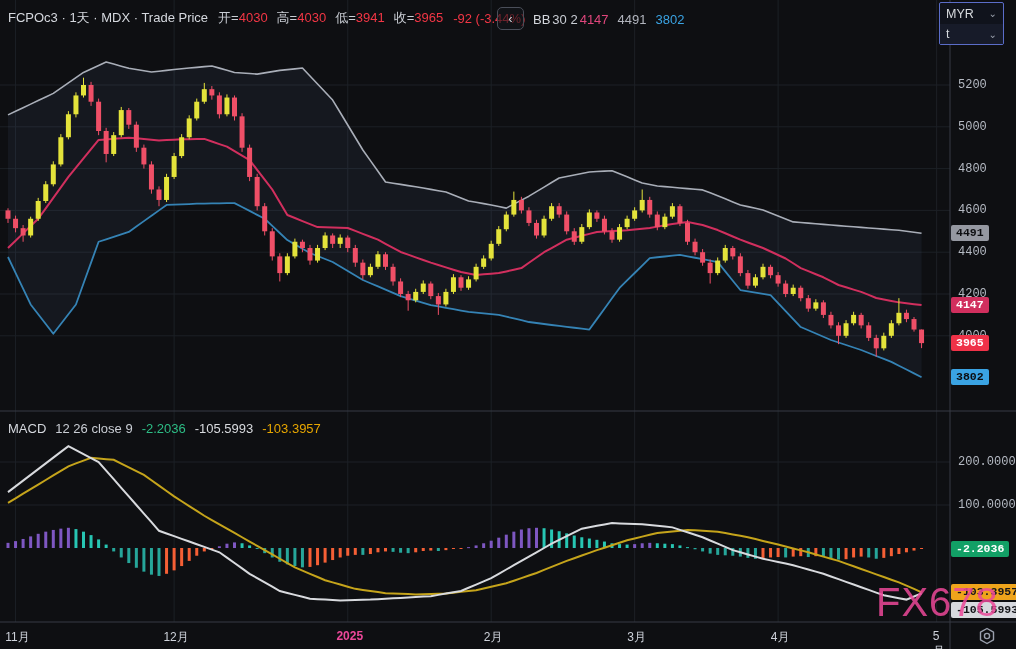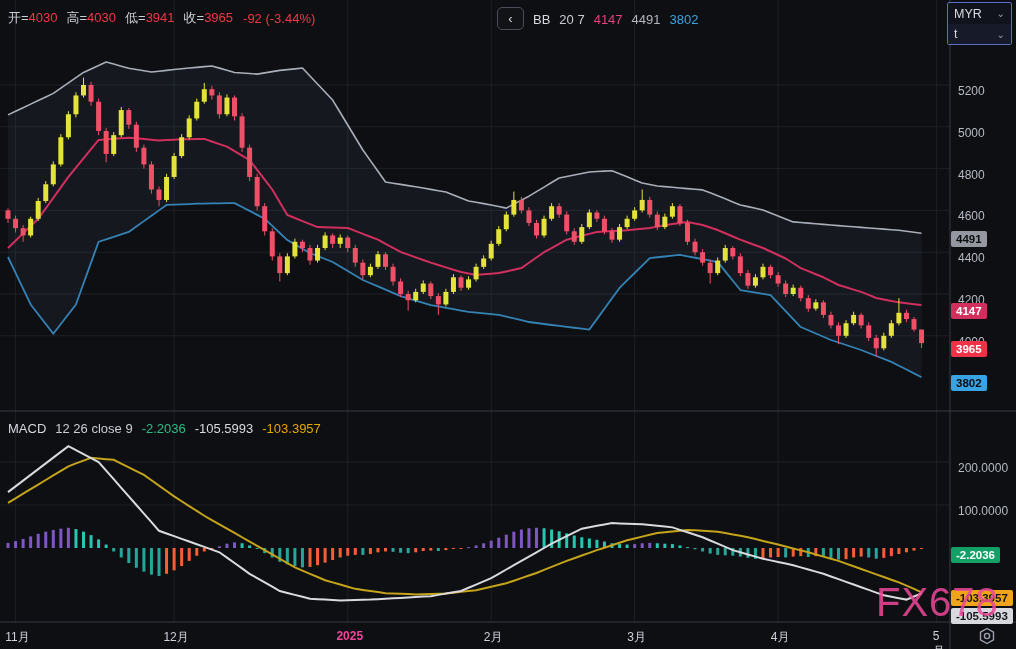--- a/index.html
+++ b/index.html
@@ -11,34 +11,34 @@
   .toolbar { position:absolute; left:8px; top:9px; display:flex; align-items:center; gap:10px;
              font-size:13px; color:#d5d8de; z-index:15; white-space:nowrap; }
   .ohlc-group { display:flex; gap:9px; }
   .ohlc-item .lab { color:#c9cdd4; }
   .ohlc-item .val { color:#f23645; }
   .change { color:#f23645; }
 
   .collapse-btn { position:absolute; left:497px; top:7px; width:27px; height:23px; z-index:15;
                   border:1px solid #4a4e59; border-radius:5px; background:rgba(20,22,27,.6);
                   color:#d5d8de; font-size:13px; display:flex; align-items:center; justify-content:center; cursor:pointer; }
-  .bb-legend { position:absolute; left:533px; top:12px; display:flex; gap:9px; font-size:13px;
+  .bb-legend { position:absolute; left:533px; top:12px; display:flex; gap:2px; font-size:13px;
                color:#d5d8de; z-index:15; white-space:nowrap; }
   .macd-legend { position:absolute; left:8px; top:421px; display:flex; gap:9px; font-size:13px;
                  color:#d5d8de; z-index:15; white-space:nowrap;text-align:right; }
   .param { color:#c9cdd4; }
 
-  .axis-col { position:absolute; left:950px; top:6px; width:66px; height:517px; z-index:10; }
+  .axis-col { position:absolute; left:950px; top:0; width:66px; height:517px; z-index:10;font-family:Liberation Mono, monospace; }
   .axis-label { position:absolute; left:8px; font-size:12px; color:#b5bac3; }
   .badge { position:absolute; left:1px; font-size:11.5px; font-weight:700; padding:1px 5px;
            border-radius:2px; line-height:14px; }
   .time-label { position:absolute; top:629px; font-size:12px; color:#ced2da; transform:translateX(-50%); z-index:12; }
   .time-label.year { font-weight:700; color:#ec4899; }
 
-  .cur-box { position:absolute; right:4px; top:2px; width:65px; height:43px; border:1px solid #5b6dc9;
+  .cur-box { position:absolute; right:12px; top:2px; width:65px; height:43px; border:1px solid #5b6dc9;
              border-radius:2px; background:#10131c; z-index:20; font-size:12.5px; color:#d7dade; }
   .cur-row { height:21px; display:flex; align-items:center; padding:0 6px; justify-content:space-between; cursor:pointer; }
   .cur-row.unit { background:#171b29; height:20px; }
   .chev { font-size:10px; color:#9aa0ad; }
 
   .gear-btn { position:absolute; left:973px; top:626px; width:28px; height:20px; display:flex;
               align-items:center; justify-content:center; cursor:pointer; z-index:12; }
   .watermark { position:absolute; left:876px; top:580px; font-size:40px; letter-spacing:1px;
                color:#ec4899; opacity:.85; z-index:30; pointer-events:none; }
 </style>
@@ -450,36 +450,37 @@
         <rect x="920.05" y="548" width="3" height="1" fill="#f55f35"></rect>
         <polyline points="8,502.85 15.55,498.28125 23.1,493.7125 30.65,489.14375 38.2,484.575 45.75,480.00625 53.3,475.4375 60.85,470.86875 68.4,466.3 75.95,463.43333333333334 83.5,460.56666666666666 91.05,457.7 98.6,458.41666666666663 106.14999999999999,459.1333333333333 113.7,459.85 121.25,463.6125 128.8,467.375 136.35,471.1375 143.9,474.9 151.45,480.275 159,485.65 166.54999999999998,491.025 174.1,496.4 181.65,501.2375 189.2,506.075 196.75,510.9125 204.29999999999998,515.75 211.85,520.05 219.4,524.35 226.95,528.65 234.5,532.95 242.04999999999998,537.25 249.6,541.55 257.15,545.85 264.7,550.15 272.25,554.45 279.8,558.75 287.34999999999997,563.05 294.9,567.35 302.45,570.575 310,573.8 317.55,577.025 325.09999999999997,580.25 332.65,582.4 340.2,584.55 347.75,586.7 355.3,588.85 362.84999999999997,589.925 370.4,591 377.95,592.075 385.5,593.15 393.05,593.4725 400.59999999999997,593.795 408.15,594.1175 415.7,594.44 423.25,594.225 430.8,594.01 438.34999999999997,593.795 445.9,593.58 453.45,592.72 461,591.86 468.55,591 476.09999999999997,590.14 483.65,588.42 491.2,586.7 498.75,584.98 506.3,583.26 513.8499999999999,580.68 521.4,578.1 528.9499999999999,575.52 536.5,572.94 544.05,569.93 551.6,566.92 559.15,563.91 566.6999999999999,560.9 574.25,558.2125 581.8,555.525 589.35,552.8375 596.9,550.15 604.4499999999999,547.6775 612,545.205 619.55,542.7325 627.1,540.26 634.65,538.4325 642.1999999999999,536.605 649.75,534.7775 657.3,532.95 664.85,532.1975 672.4,531.445 679.9499999999999,530.6925 687.5,529.94 695.05,530.37 702.6,530.8 710.15,531.23 717.6999999999999,531.66 725.25,533.0575 732.8,534.455 740.35,535.8525 747.9,537.25 755.4499999999999,539.0775 763,540.905 770.55,542.7325 778.1,544.56 785.65,546.495 793.1999999999999,548.43 800.75,550.365 808.3,552.3 815.85,554.45 823.4,556.6 830.9499999999999,558.75 838.5,560.9 846.05,563.5875 853.6,566.275 861.15,568.9625 868.6999999999999,571.65 876.25,574.3375 883.8,577.025 891.35,579.7125 898.9,582.4 906.4499999999999,585.625 914,588.85 921.55,592.462" fill="none" stroke="#c5a41b" stroke-width="2"></polyline>
         <polyline points="8,492.1 15.55,486.34875 23.1,480.59749999999997 30.65,474.84625 38.2,469.095 45.75,463.34375 53.3,457.5925 60.85,451.84125 68.4,446.09000000000003 75.95,450.0675 83.5,454.045 91.05,458.02250000000004 98.6,462 106.14999999999999,470.6 113.7,479.2 121.25,487.8 128.8,496.4 136.35,505 143.9,513.6 151.45,522.2 159,530.8 166.54999999999998,533.4875 174.1,536.175 181.65,538.8625 189.2,541.55 196.75,544.2375 204.29999999999998,546.925 211.85,549.6125 219.4,552.3 226.95,557.675 234.5,563.05 242.04999999999998,568.425 249.6,573.8 257.15,578.1 264.7,582.4 272.25,586.7 279.8,591 287.34999999999997,592.935 294.9,594.87 302.45,596.805 310,598.74 317.55,599.17 325.09999999999997,599.6 332.65,600.03 340.2,600.46 347.75,600.245 355.3,600.03 362.84999999999997,599.815 370.4,599.6 377.95,599.17 385.5,598.74 393.05,598.31 400.59999999999997,597.88 408.15,597.45 415.7,597.02 423.25,596.59 430.8,596.16 438.34999999999997,594.87 445.9,593.58 453.45,592.29 461,591 468.55,587.775 476.09999999999997,584.55 483.65,581.325 491.2,578.1 498.75,573.8 506.3,569.5 513.8499999999999,565.2 521.4,560.9 528.9499999999999,556.6 536.5,552.3 544.05,548 551.6,543.7 559.15,539.9375 566.6999999999999,536.175 574.25,532.4125 581.8,528.65 589.35,527.2525 596.9,525.855 604.4499999999999,524.4575 612,523.06 619.55,523.3825 627.1,523.705 634.65,524.0275 642.1999999999999,524.35 649.75,525.1025 657.3,525.855 664.85,526.6075 672.4,527.36 679.9499999999999,529.8325 687.5,532.305 695.05,534.7775 702.6,537.25 710.15,540.475 717.6999999999999,543.7 725.25,546.925 732.8,550.15 740.35,552.3 747.9,554.45 755.4499999999999,556.6 763,558.75 770.55,560.3625 778.1,561.975 785.65,563.5875 793.1999999999999,565.2 800.75,567.35 808.3,569.5 815.85,571.65 823.4,573.8 830.9499999999999,576.4875 838.5,579.175 846.05,581.8625 853.6,584.55 861.15,587.2375 868.6999999999999,589.925 876.25,592.6125 883.8,595.3 891.35,596.7333333333333 898.9,598.1666666666666 906.4499999999999,599.6 914,596.504 921.55,593.408" fill="none" stroke="#d8dade" stroke-width="2"></polyline>
       </g>
       <line x1="0" y1="411" x2="1016" y2="411" stroke="#363a45" stroke-width="1"></line>
       <line x1="0" y1="622" x2="1016" y2="622" stroke="#363a45" stroke-width="1"></line>
       <line x1="950" y1="0" x2="950" y2="649" stroke="#363a45" stroke-width="1"></line>
     </svg>
 
   <div class="toolbar">
+    <span>FCPOc3 · 1天 · MDX · Trade Price</span>
     <span class="ohlc-group" id="ohlc-group">
         <span class="ohlc-item"><span class="lab">开=</span><span class="val">4030</span></span>
         <span class="ohlc-item"><span class="lab">高=</span><span class="val">4030</span></span>
         <span class="ohlc-item"><span class="lab">低=</span><span class="val">3941</span></span>
         <span class="ohlc-item"><span class="lab">收=</span><span class="val">3965</span></span>
       </span>
     <span class="change">-92 (-3.44%)</span>
   </div>
 
   <div class="collapse-btn">
     <span>‹</span>
   </div>
 
   <div class="bb-legend">
     <span>BB</span>
-    <span class="param">20 7</span>
+    <span class="param">30 2</span>
     <span id="bb-values" style="display:flex;gap:9px;">
         <span style="color: rgb(224, 70, 124);">4147</span>
         <span style="color: rgb(178, 181, 190);">4491</span>
         <span style="color: rgb(58, 163, 227);">3802</span>
       </span>
   </div>
 
   <div class="macd-legend">
     <span>MACD</span>
     <span class="param">12 26 close 9</span>

